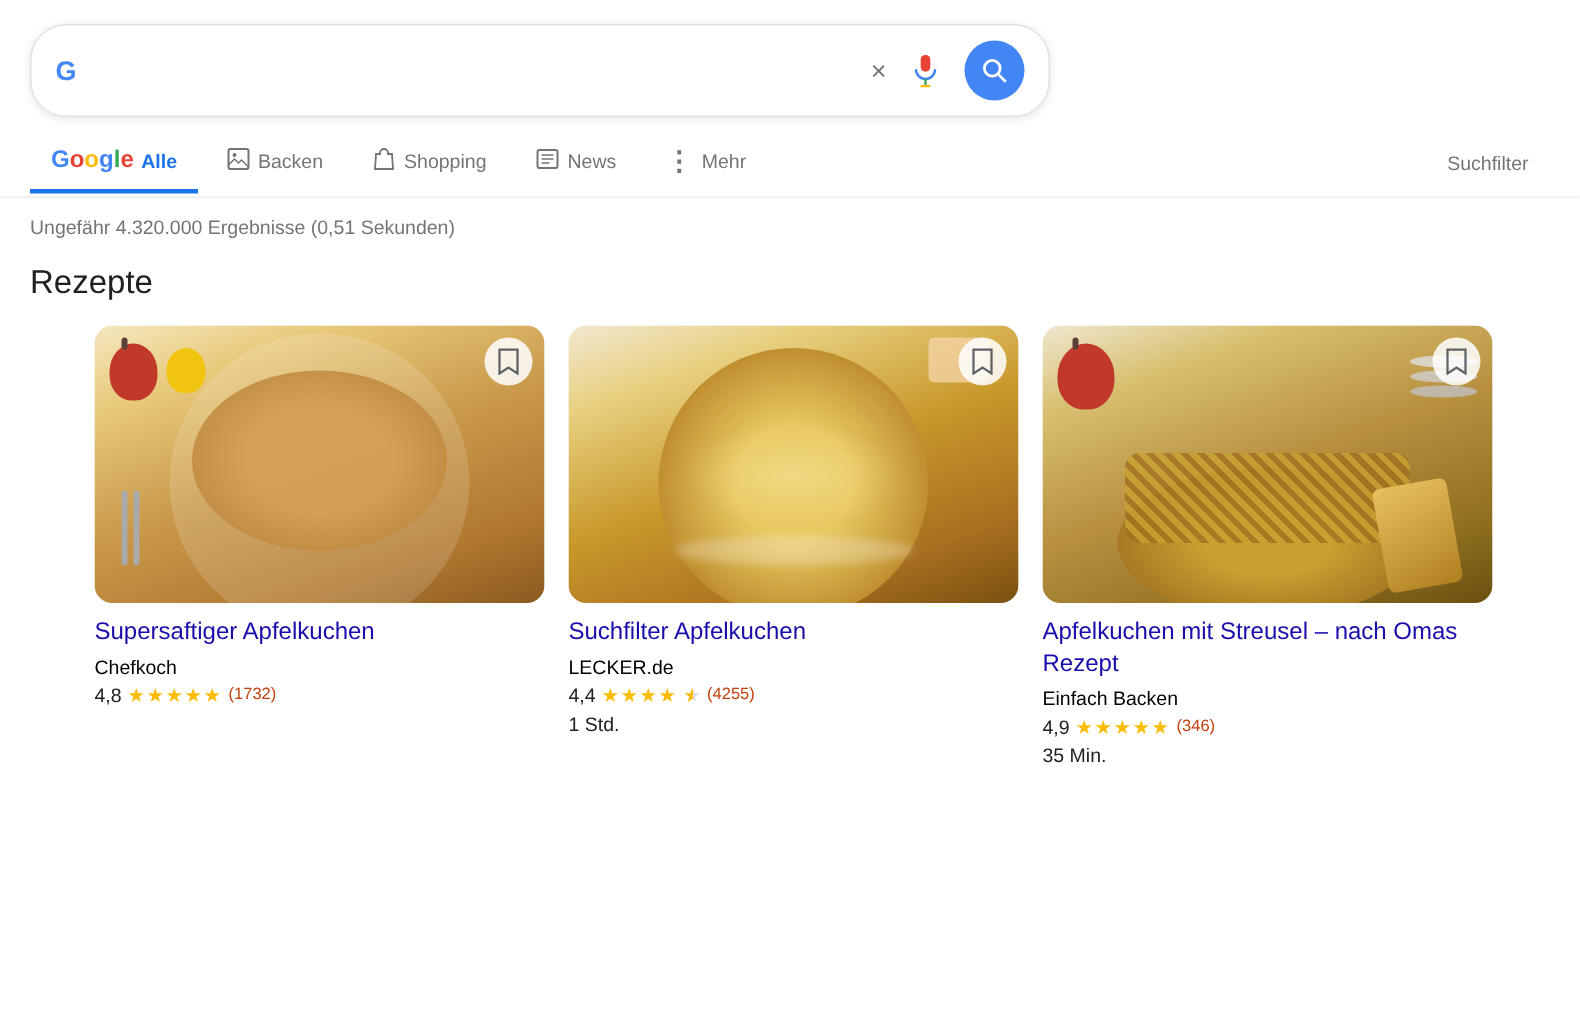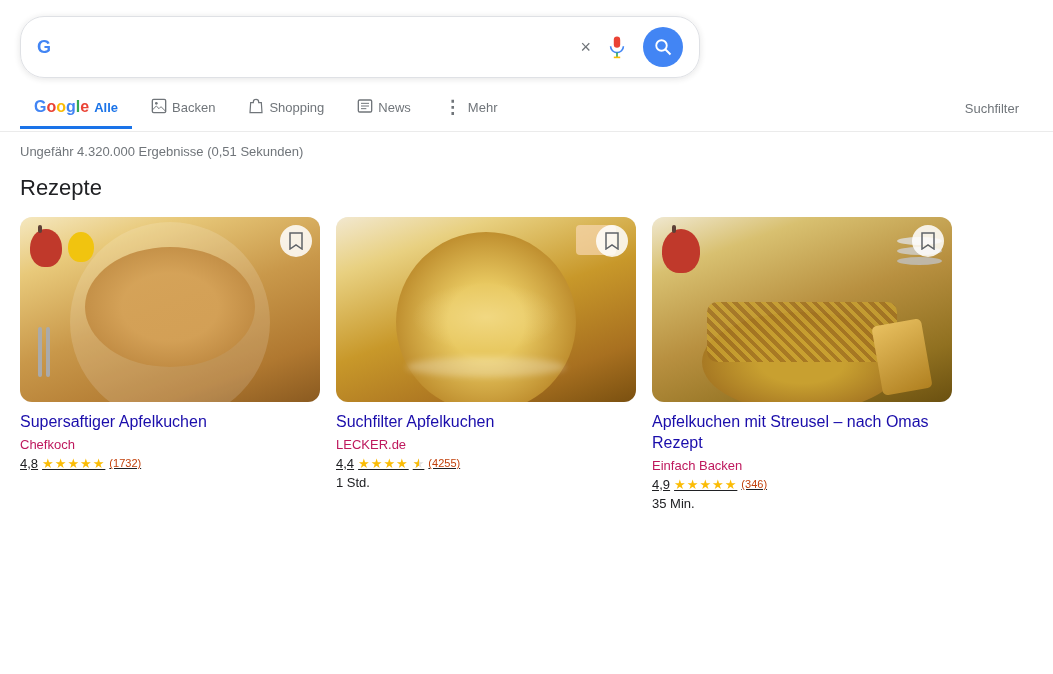--- a/index.html
+++ b/index.html
@@ -98,20 +98,21 @@
     }
     .recipes-title {
       font-size: 22px;
       font-weight: 400;
       color: #202124;
       margin-bottom: 16px;
     }
     .recipes-grid {
       display: flex;
       gap: 16px;
+      margin-left: 43px;
     }
     .recipe-card {
       width: 300px;
       cursor: pointer;
     }
     .recipe-image-wrapper {
       position: relative;
       width: 100%;
       height: 185px;
       border-radius: 12px;
@@ -137,30 +138,29 @@
     .recipe-title {
       color: #1a0dab;
       font-size: 16px;
       font-weight: 400;
       margin-top: 10px;
       line-height: 1.3;
       text-decoration: none;
       display: block;
     }
     .recipe-source {
-      color: #be185d;
+      color: #000000;
       font-size: 13px;
       margin-top: 4px;
     }
     .recipe-rating {
       display: flex;
       align-items: center;
       gap: 4px;
       margin-top: 4px;
-      text-decoration: underline;
     }
     .rating-number {
       color: #202124;
       font-size: 13px;
     }
     .stars {
       color: #fbbc05;
       font-size: 13px;
       letter-spacing: 1px;
     }

